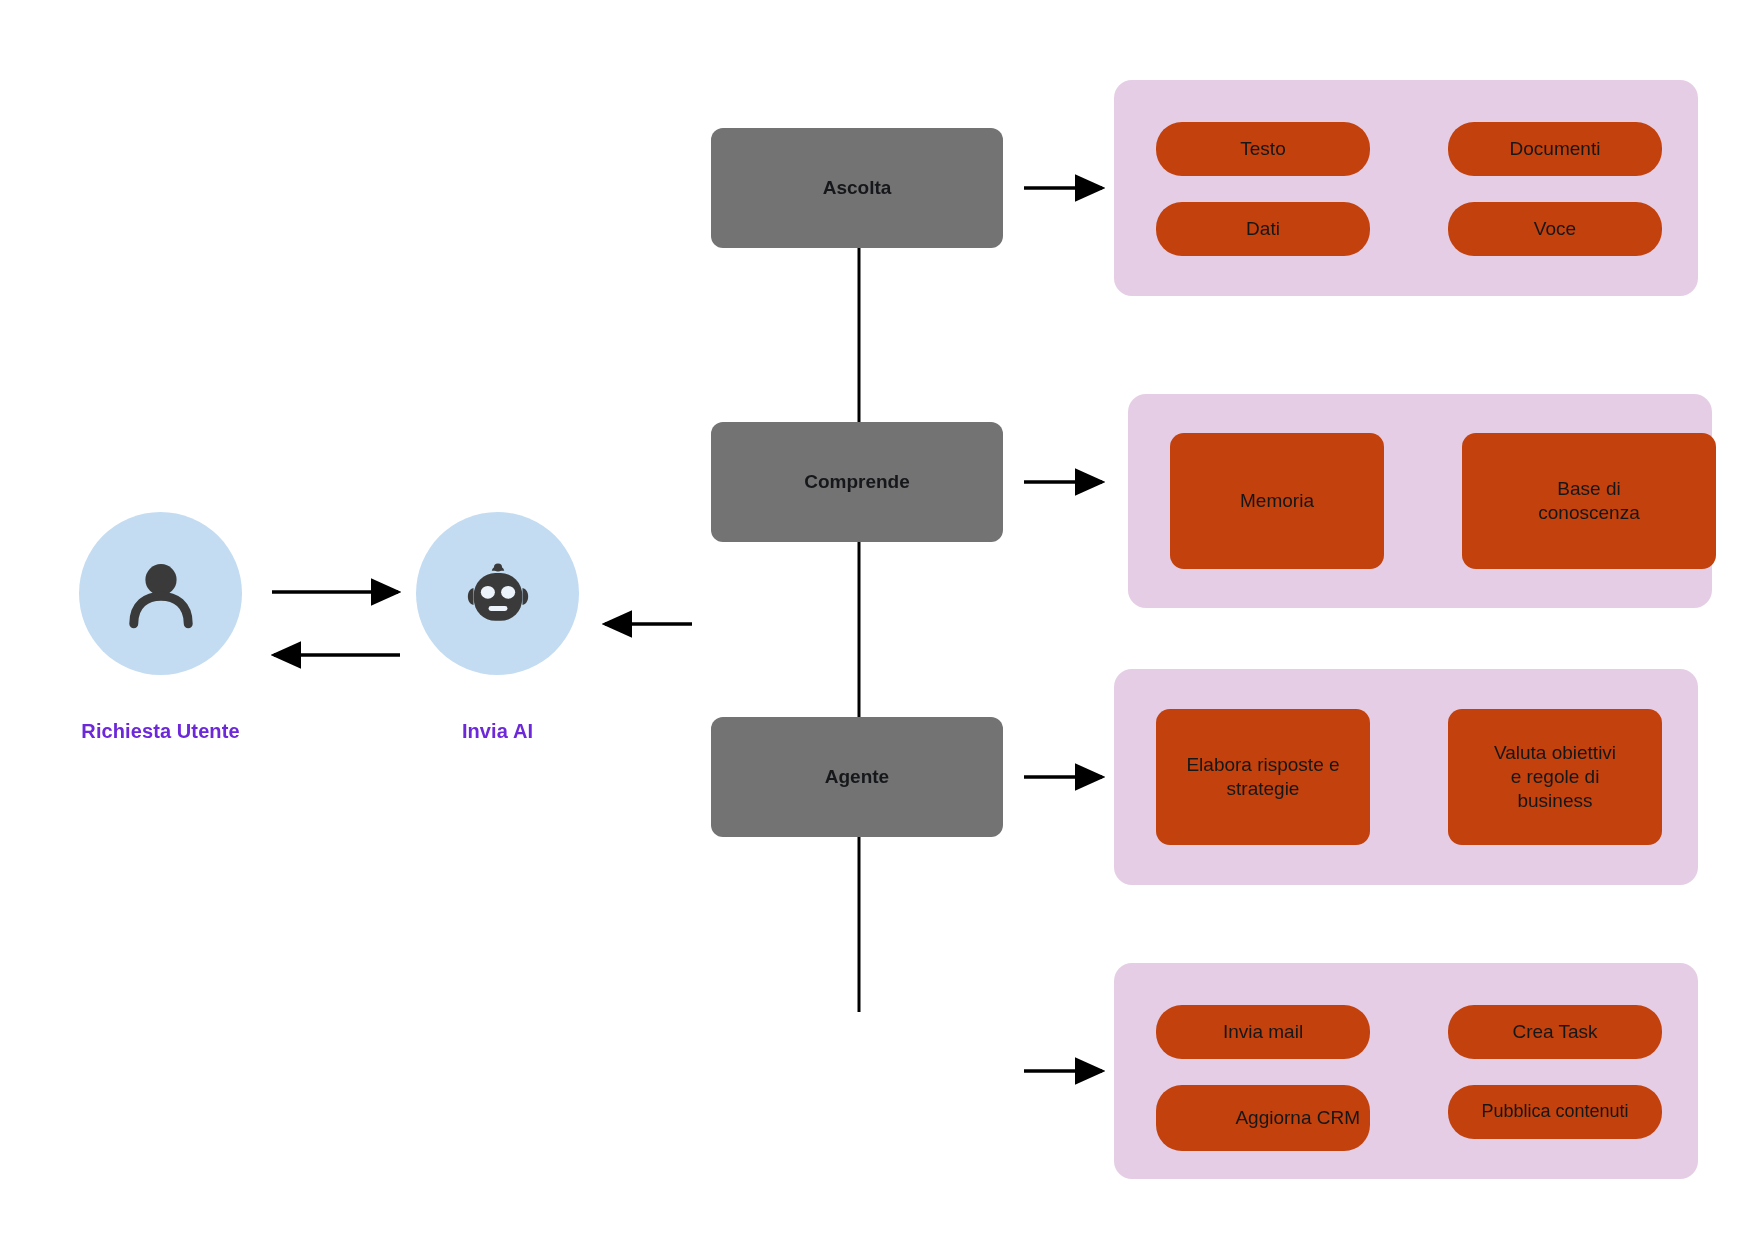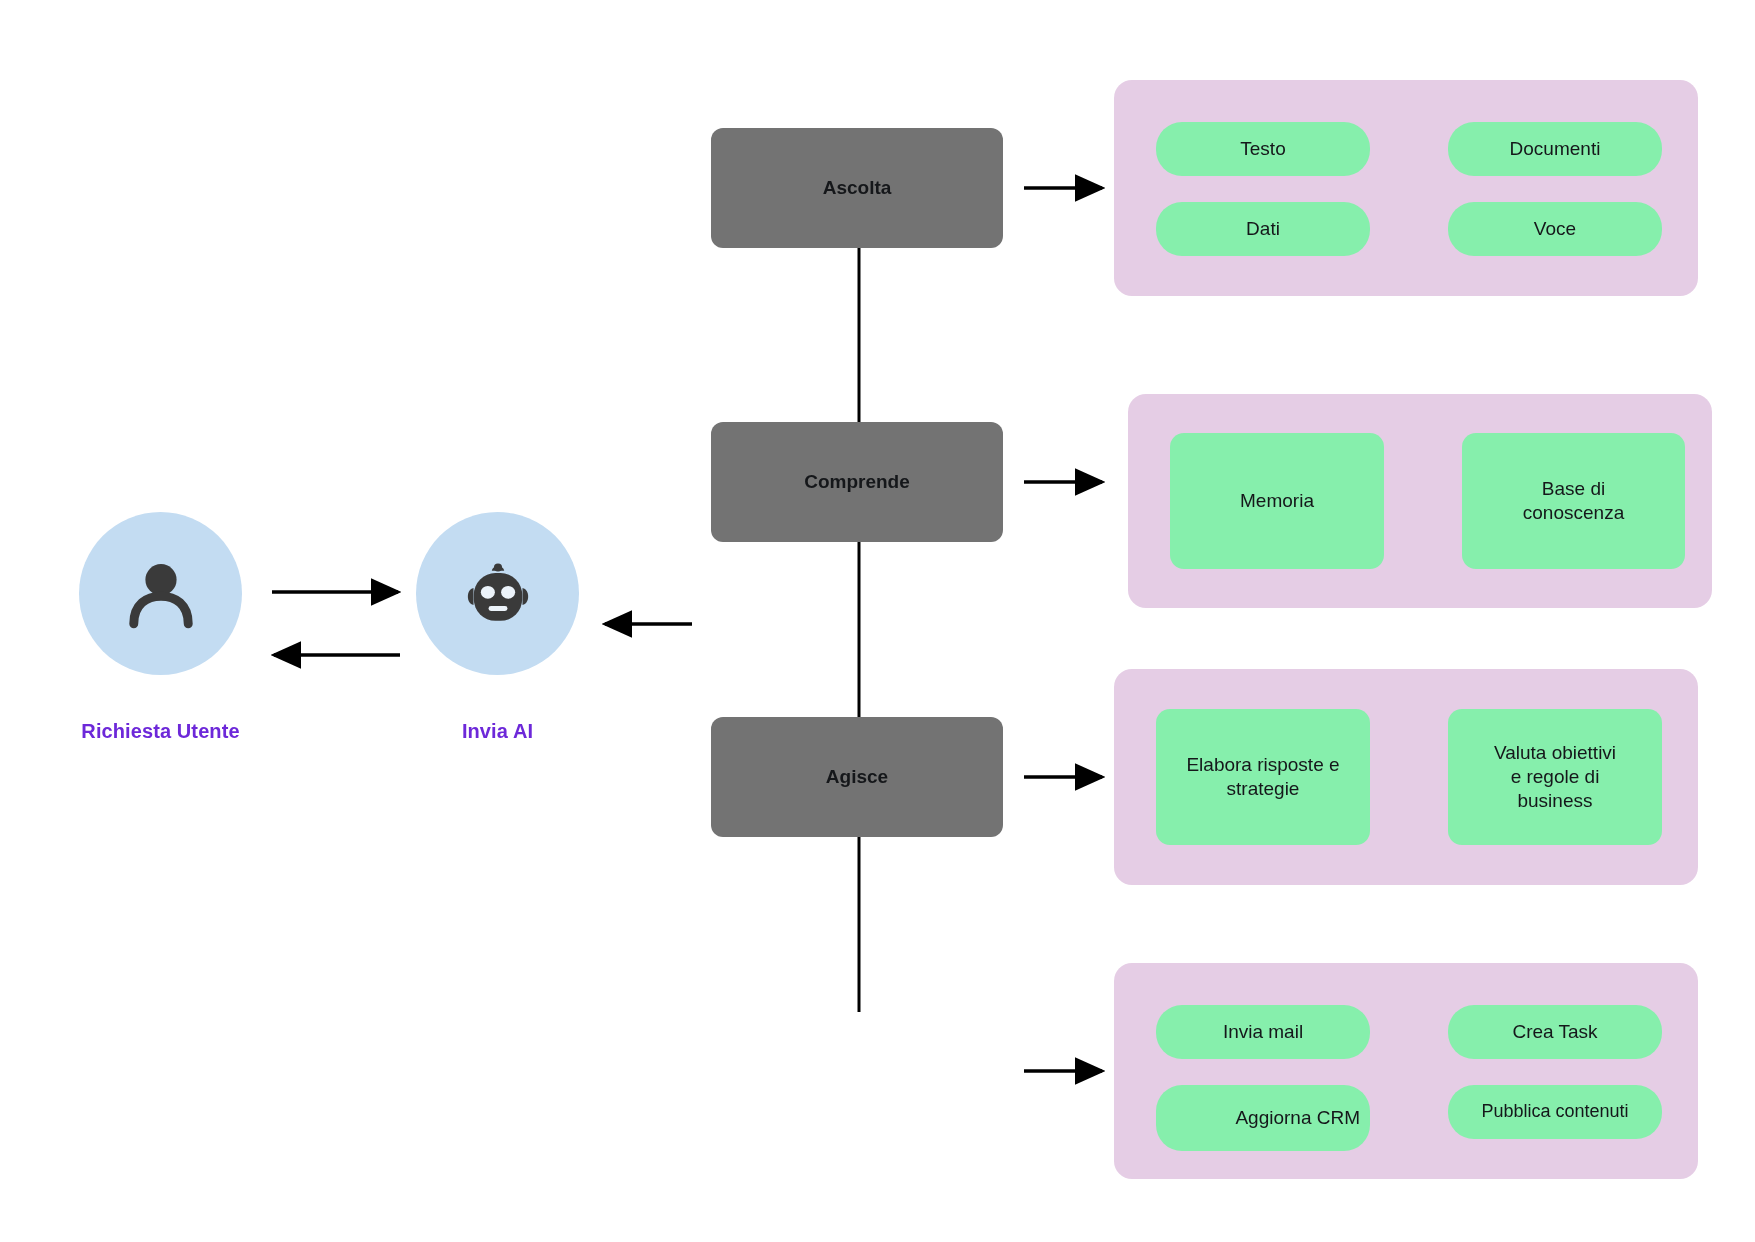--- a/index.html
+++ b/index.html
@@ -25,21 +25,21 @@
     position:absolute;background:#737373;border-radius:12px;
     display:flex;align-items:center;justify-content:center;
     font-size:19px;font-weight:bold;color:#15171a;
   }
 
   
   .panel{
     position:absolute;background:#e5cde5;border-radius:18px;
   }
   .pill{
-    position:absolute;background:#86efac;border-radius:26px;
+    position:absolute;background:#c2410c;border-radius:26px;
     display:flex;align-items:center;justify-content:center;
     text-align:center;font-size:19px;color:#15171a;line-height:1.28;
     padding:0 10px;box-sizing:border-box;
   }
   .pill.box{border-radius:14px;}
 
   
   .wires{position:absolute;left:0;top:0;width:1755px;height:1242px;pointer-events:none;}
 </style>
 </head>
@@ -123,21 +123,21 @@
   </div>
   <div class="actor-label" style="left:376px;top:720px;width:243px;">Invia AI</div>
 
   <div class="step" style="left:711px;top:128px;width:292px;height:120px;">
     <span>Ascolta</span>
   </div>
   <div class="step" style="left:711px;top:422px;width:292px;height:120px;">
     <span>Comprende</span>
   </div>
   <div class="step" style="left:711px;top:717px;width:292px;height:120px;">
-    <span>Agisce</span>
+    <span>Agente</span>
   </div>
 
   <div class="panel" style="left:1114px;top:80px;width:584px;height:216px;">
     <div class="pill" style="left:42px;top:42px;width:214px;height:54px;">
       <span>Testo</span>
     </div>
     <div class="pill" style="left:334px;top:42px;width:214px;height:54px;">
       <span>Documenti</span>
     </div>
     <div class="pill" style="left:42px;top:122px;width:214px;height:54px;">
@@ -145,21 +145,21 @@
     </div>
     <div class="pill" style="left:334px;top:122px;width:214px;height:54px;">
       <span>Voce</span>
     </div>
   </div>
 
   <div class="panel" style="left:1128px;top:375px;width:584px;height:214px;margin-top:19px;">
     <div class="pill box" style="left:42px;top:39px;width:214px;height:136px;">
       <span>Memoria</span>
     </div>
-    <div class="pill box" style="left:334px;top:39px;width:223px;height:136px;">
+    <div class="pill box" style="left:334px;top:39px;width:254px;height:136px;">
       <span>Base di<br>conoscenza</span>
     </div>
   </div>
 
   <div class="panel" style="left:1114px;top:669px;width:584px;height:216px;">
     <div class="pill box" style="left:42px;top:40px;width:214px;height:136px;">
       <span>Elabora risposte e<br>strategie</span>
     </div>
     <div class="pill box" style="left:334px;top:40px;width:214px;height:136px;">
       <span>Valuta obiettivi<br>e regole di<br>business</span>

